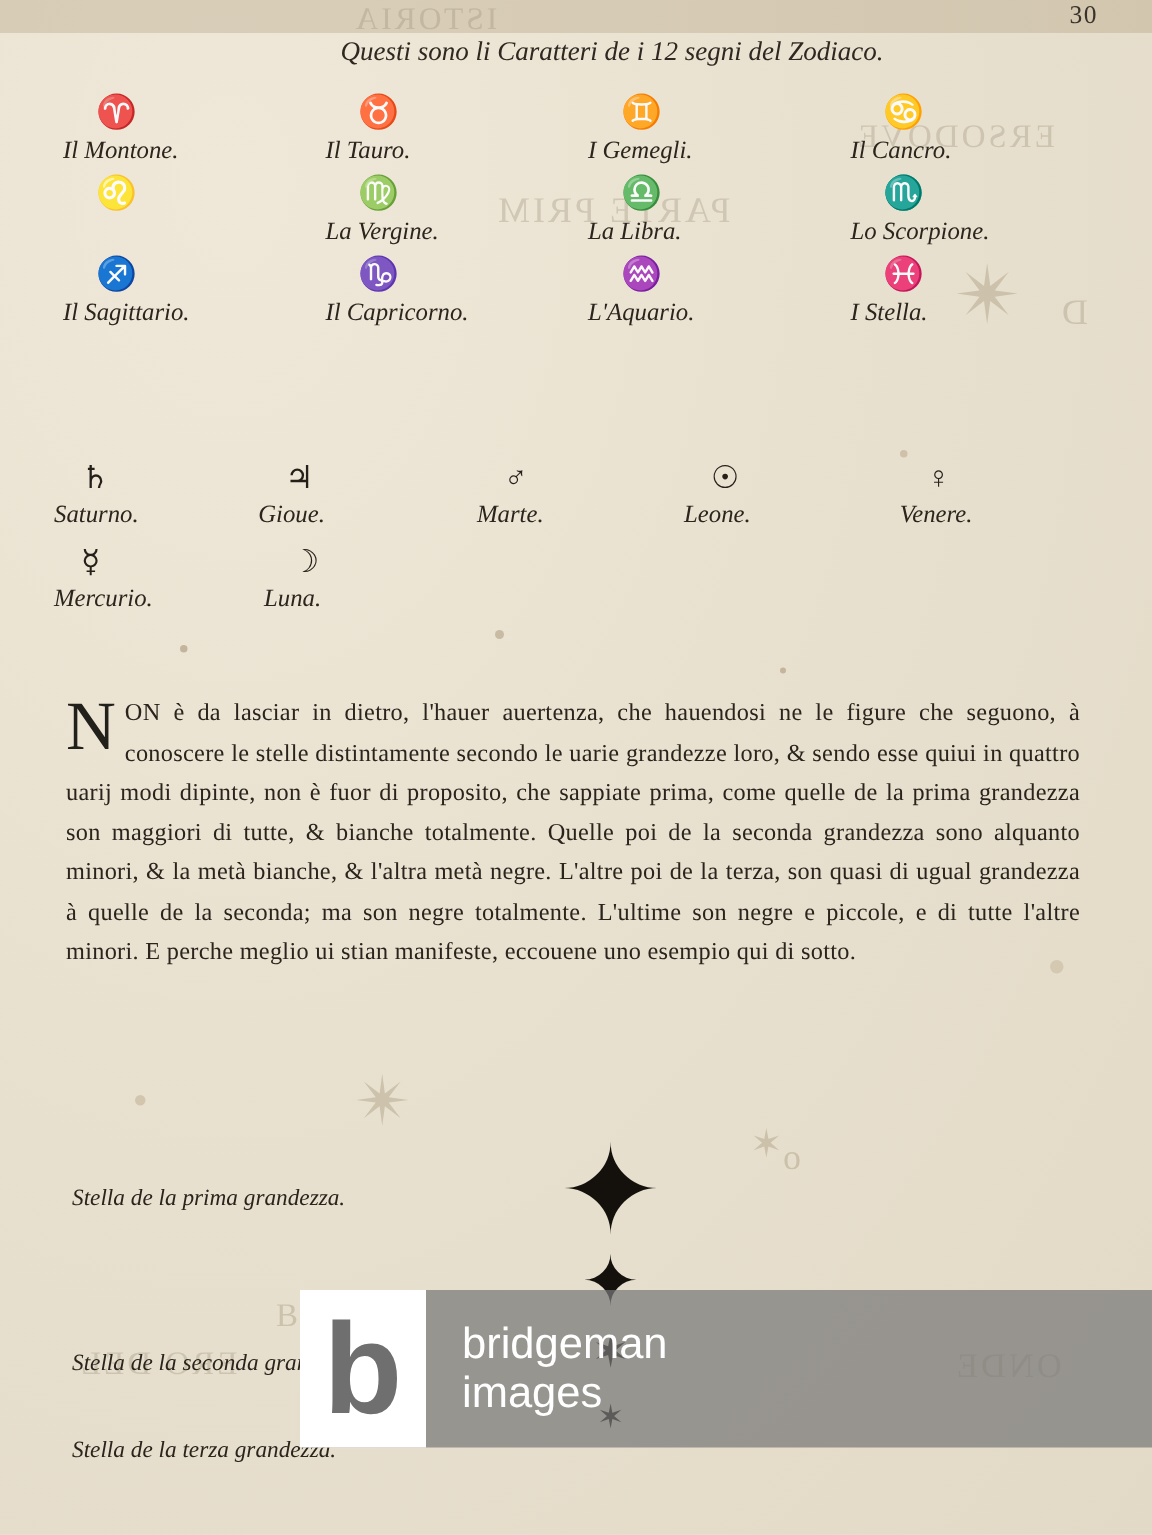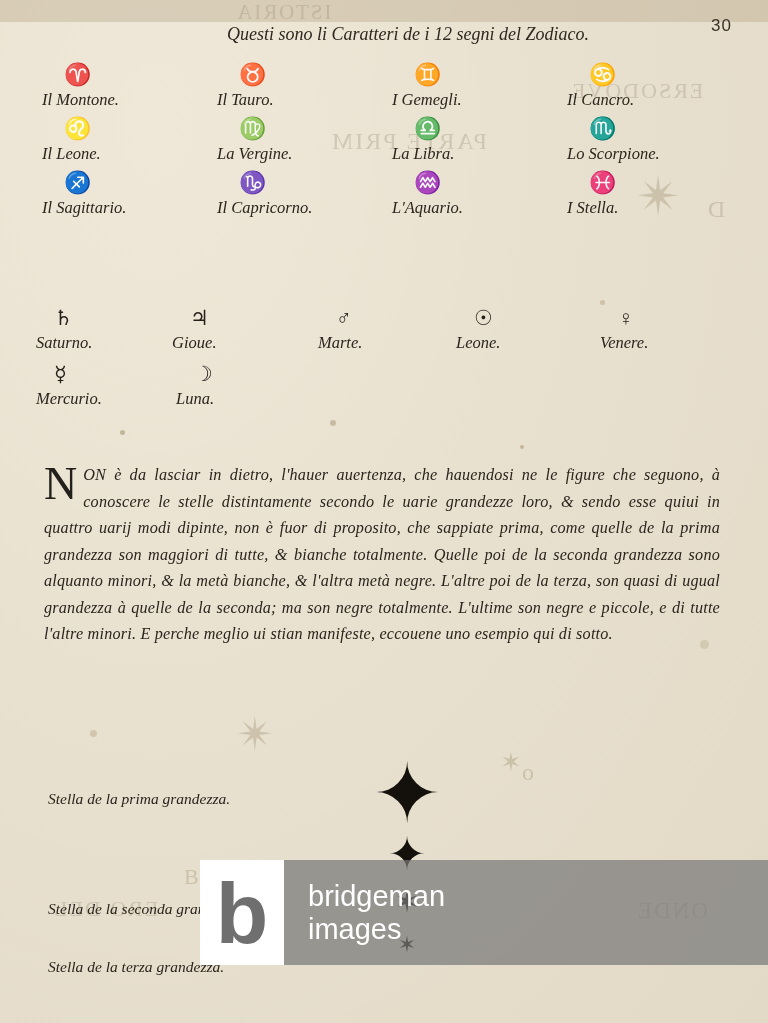--- a/index.html
+++ b/index.html
@@ -44,25 +44,25 @@
   .ghost-star {
     position: absolute;
     color: #a59879;
     opacity: 0.40;
     pointer-events: none;
     line-height: 1;
   }
 
   .folio {
     position: absolute;
-    top: 16px;
+    top: 0;
     right: 36px;
     font-size: 17px;
     color: #3a332a;
-    font-family: Liberation Sans, sans-serif;
+    font-family: Liberation Serif, serif;
     letter-spacing: 1px;
   }
 
   .headline {
     position: absolute;
     top: 24px;
     left: 0;
     width: 768px;
     text-align: center;
     font-size: 18px;
@@ -152,21 +152,20 @@
     font-size: 46px;
     line-height: 40px;
     color: #22201a;
     font-family: "Liberation Serif", serif;
     margin: 2px 6px 0 0;
   }
   .body-text {
     font-size: 16.2px;
     line-height: 26.5px;
     color: #2a241d;
-    font-style: italic;
     text-align: justify;
     font-family: "Liberation Serif", serif;
     letter-spacing: 0.2px;
   }
 
   .mag-labels {
     position: absolute;
     left: 48px;
     top: 780px;
     width: 300px;
@@ -273,21 +272,20 @@
       </div>
       <div class="z-cell">
         <div class="z-glyph">♋</div>
         <div class="z-label">Il Cancro.</div>
       </div>
     </div>
 
     <div class="z-row">
       <div class="z-cell">
         <div class="z-glyph">♌</div>
-        <div class="z-label">Il Leone.</div>
       </div>
       <div class="z-cell">
         <div class="z-glyph">♍</div>
         <div class="z-label">La Vergine.</div>
       </div>
       <div class="z-cell">
         <div class="z-glyph">♎</div>
         <div class="z-label">La Libra.</div>
       </div>
       <div class="z-cell">

